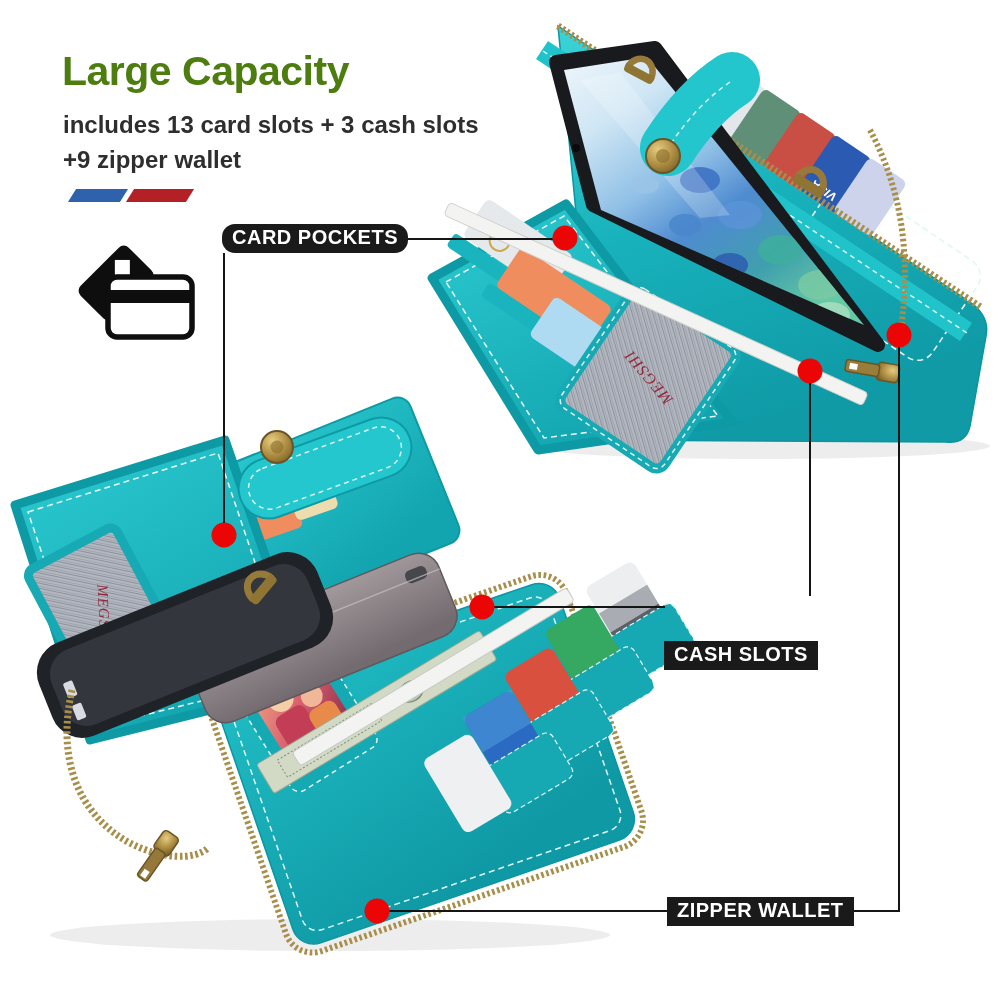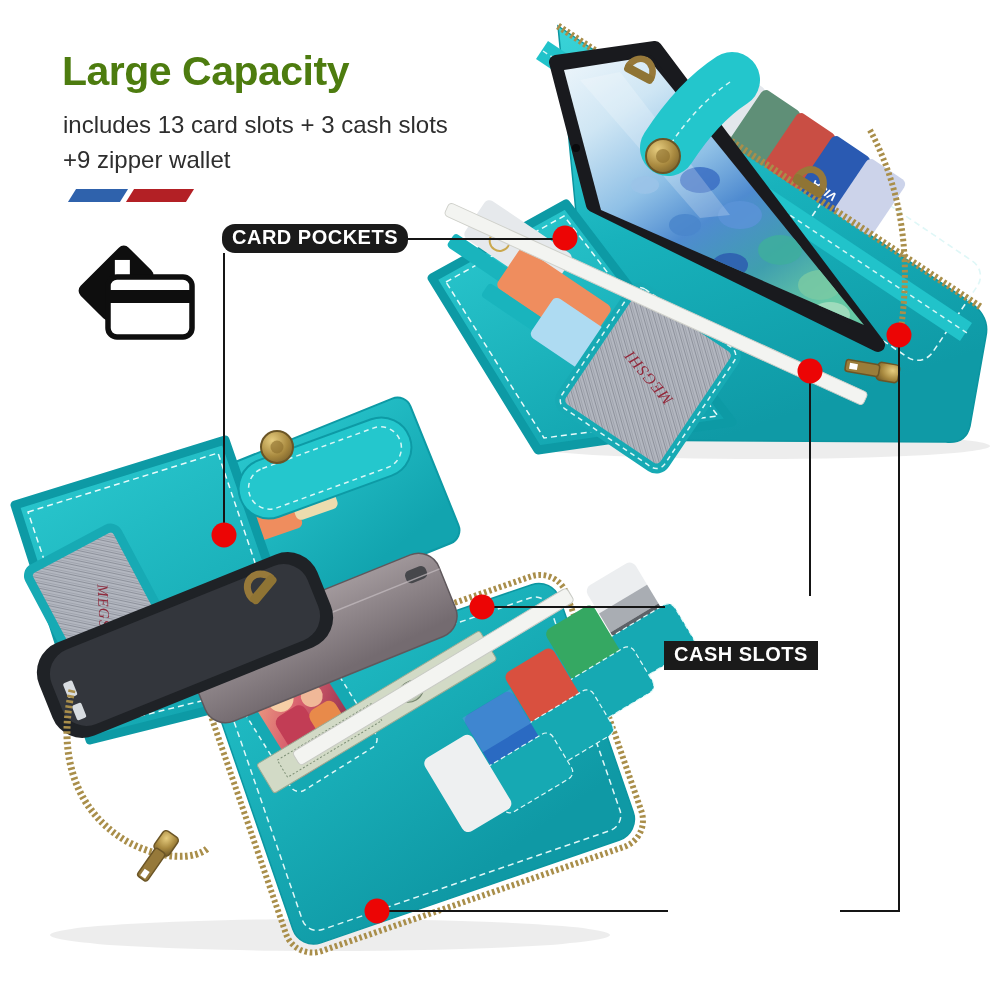--- a/index.html
+++ b/index.html
@@ -2,21 +2,21 @@
 <html><head>
 <meta charset="utf-8">
 <style>
   html,body{margin:0;padding:0;background:#ffffff;}
   .stage{position:relative;width:1000px;height:1000px;background:#ffffff;overflow:hidden;
          font-family:"Liberation Sans",sans-serif;}
   .art{position:absolute;left:0;top:0;z-index:1;}
   .page-title{position:absolute;left:62px;top:48px;margin:0;font-size:41px;font-weight:bold;
               color:#4d7c0f;letter-spacing:-0.5px;z-index:3;}
   .page-sub{position:absolute;left:63px;top:108px;margin:0;font-size:24px;color:#2e2e2e;
-            line-height:1.45;z-index:3;}
+            line-height:1.45;z-index:3;font-weight:bold;}
   .stripe{position:absolute;height:13px;transform:skewX(-32deg);z-index:3;}
   .stripe.blue{left:72px;top:189px;width:52px;background:#2f62ac;}
   .stripe.red{left:130px;top:189px;width:60px;background:#b32025;}
   .callout{position:absolute;background:#1a1a1a;color:#ffffff;font-size:20px;font-weight:bold;
            letter-spacing:0.5px;padding:2px 10px 4px 10px;white-space:nowrap;z-index:4;}
   .callout.card-pockets{left:222px;top:224px;border-radius:13px;}
   .callout.cash-slots{left:664px;top:593px;margin-top:48px;}
   .callout.zipper-wallet{left:667px;top:897px;}
 </style>
 </head>
@@ -320,13 +320,14 @@
   <h1 class="page-title">Large Capacity</h1>
   <p class="page-sub">
     <span>includes 13 card slots + 3 cash slots</span><br>
     <span>+9 zipper wallet</span>
   </p>
   <div class="stripe blue"></div>
   <div class="stripe red"></div>
 
   <div class="callout card-pockets">CARD POCKETS</div>
   <div class="callout cash-slots">CASH SLOTS</div>
+  <div class="callout zipper-wallet">ZIPPER WALLET</div>
 </div>
 
 </body></html>

